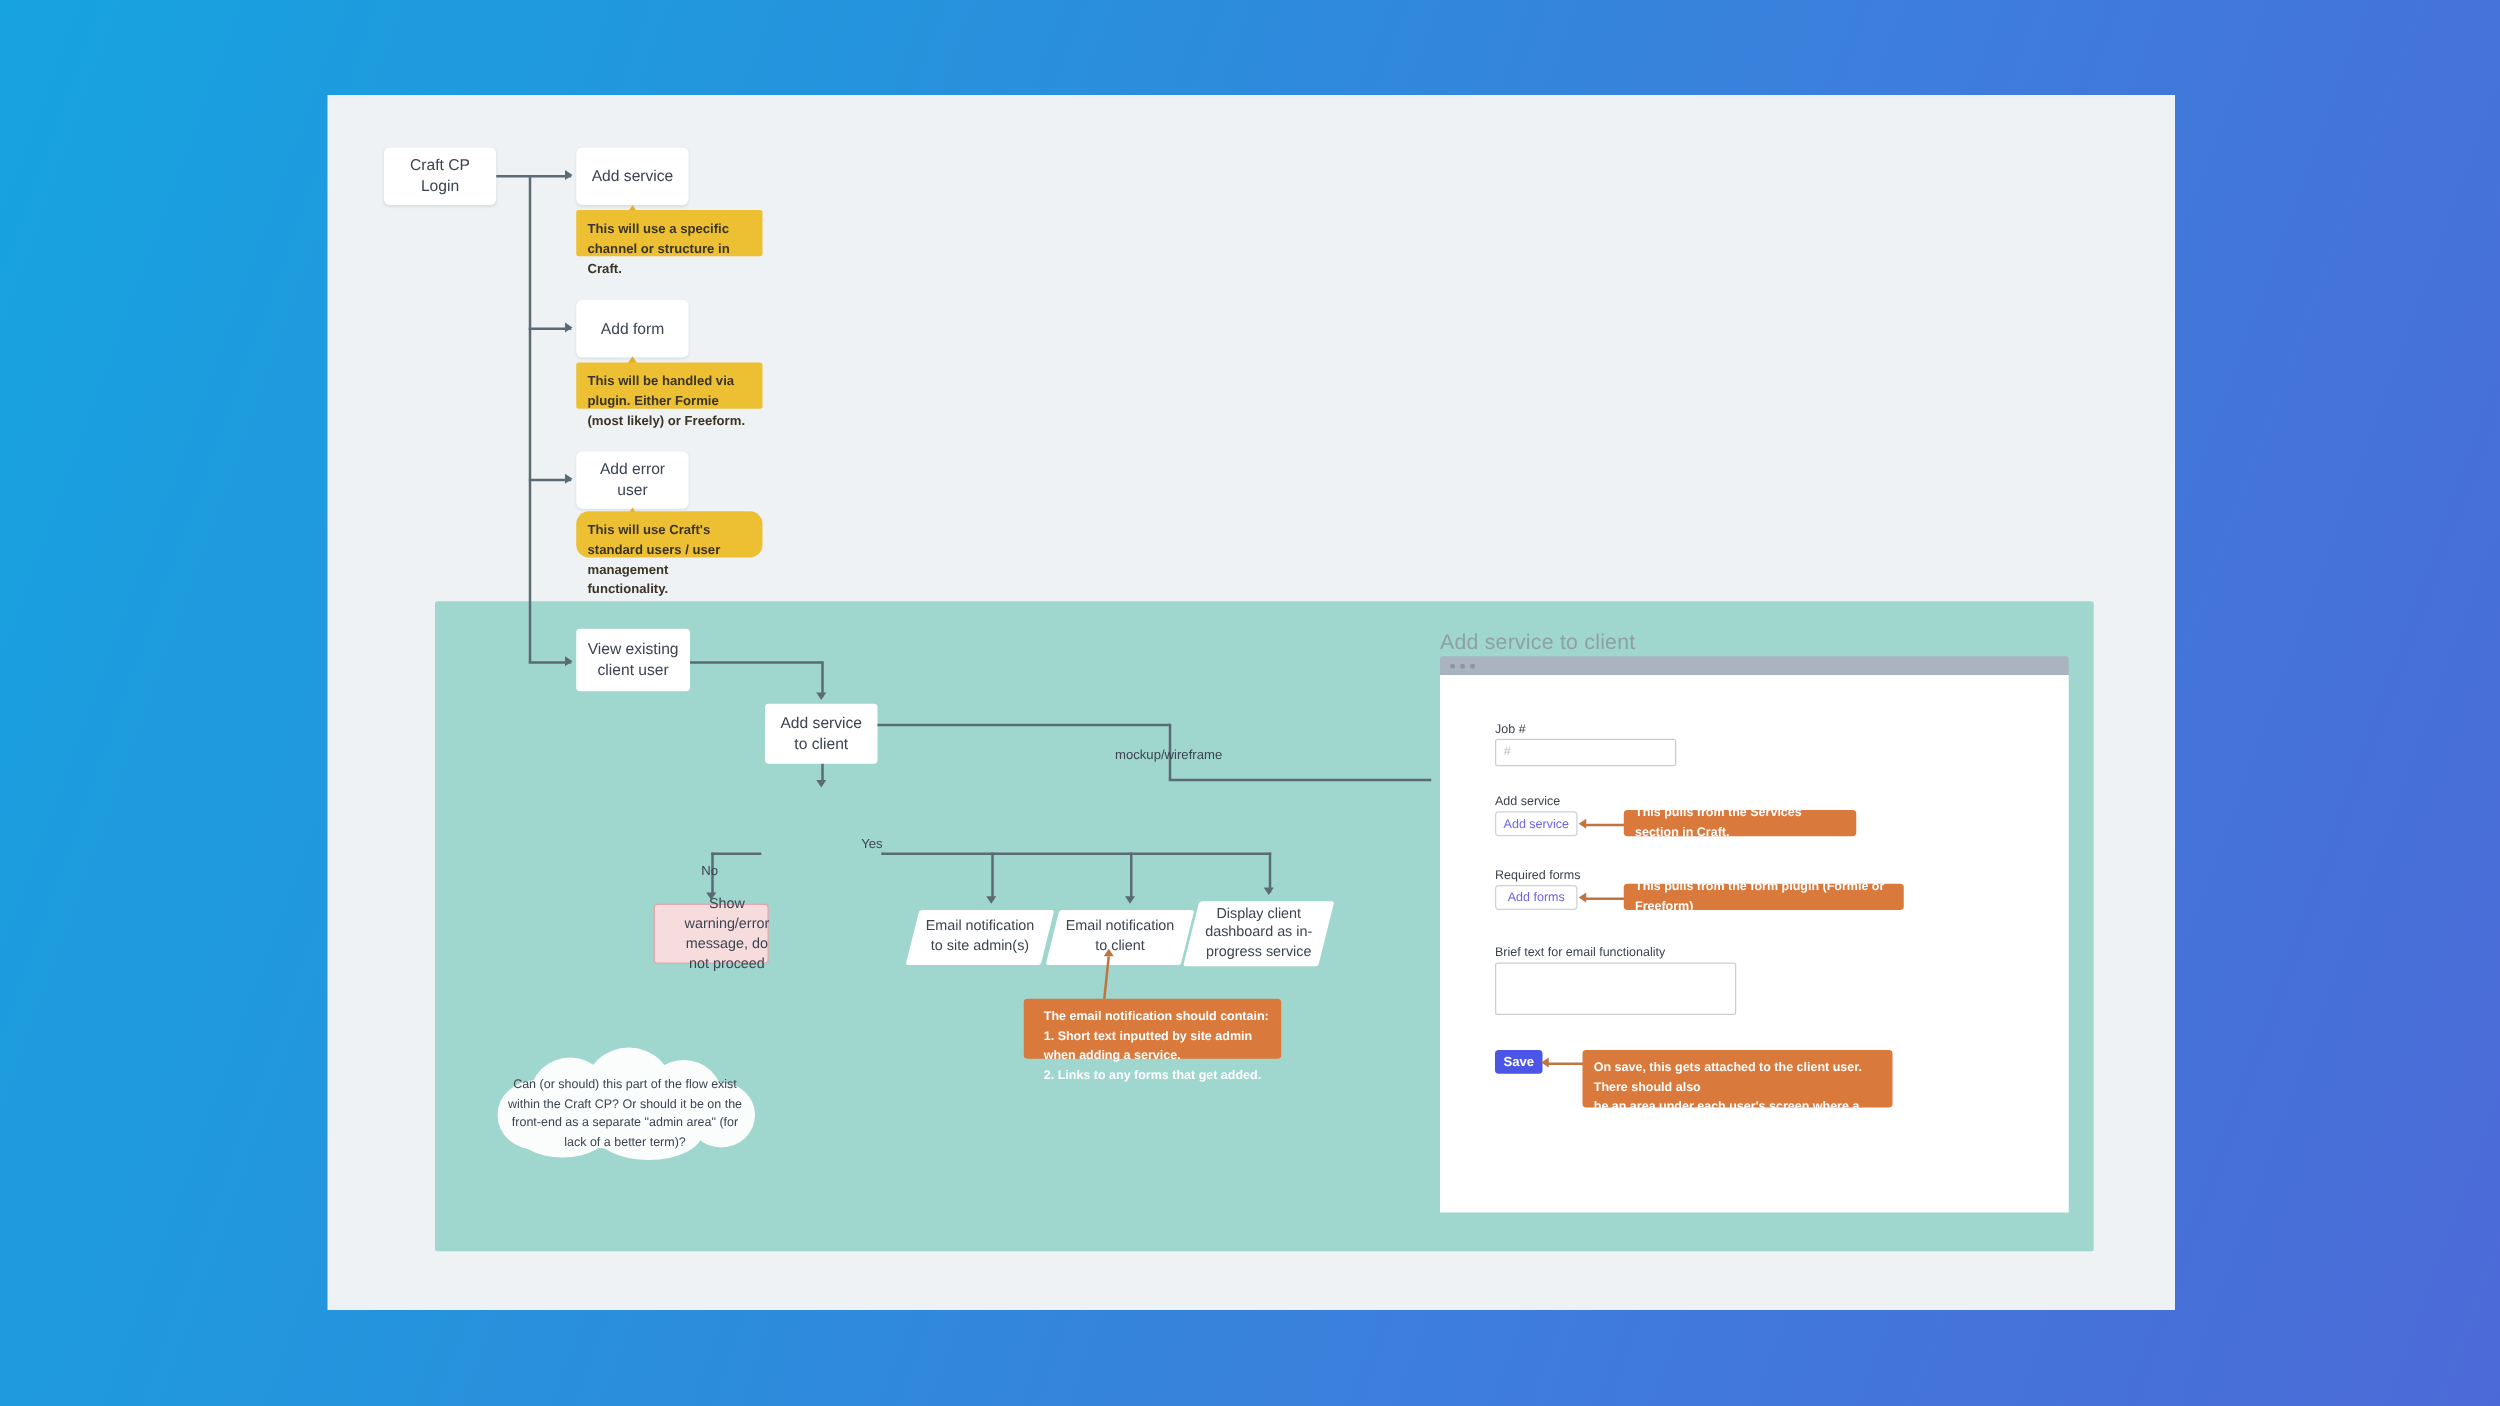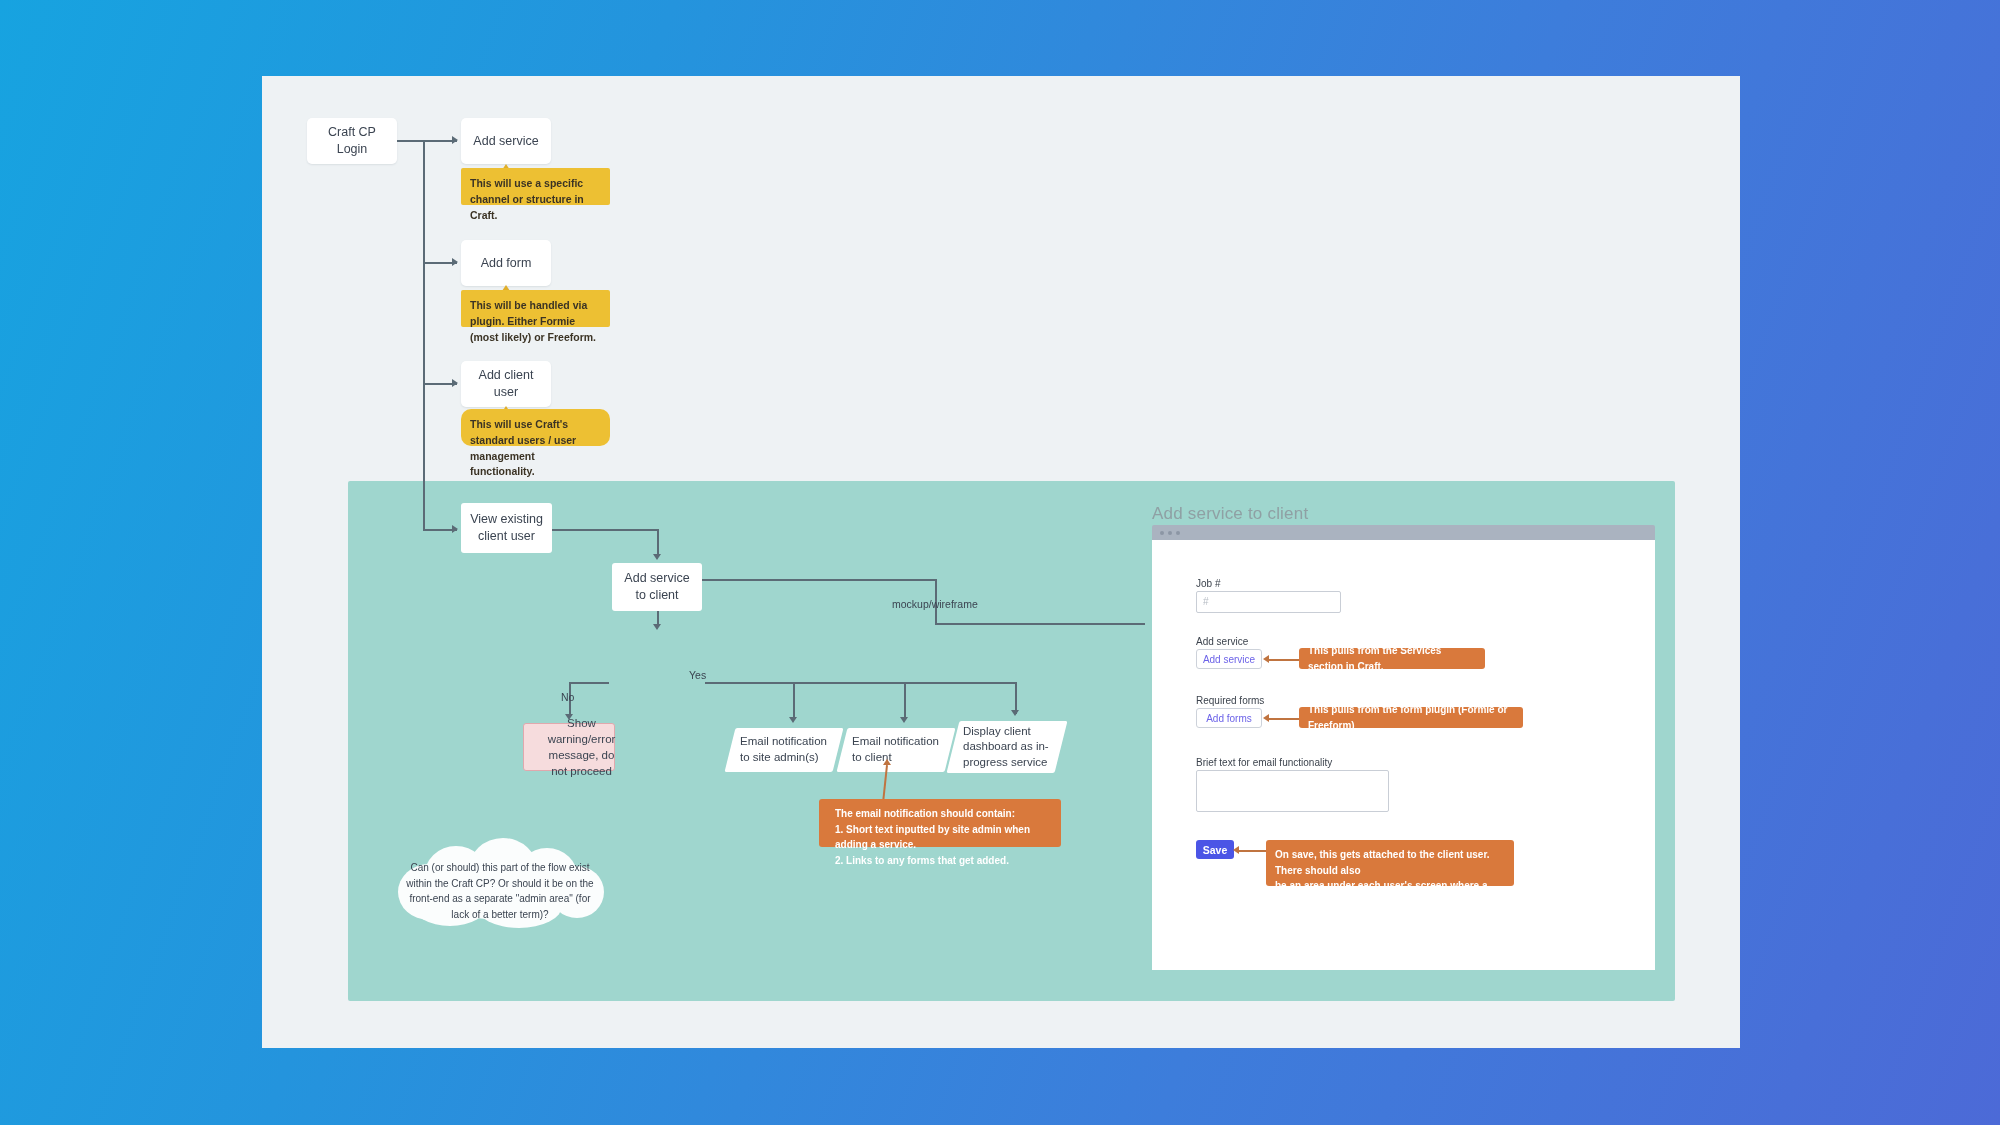--- a/index.html
+++ b/index.html
@@ -41,21 +41,21 @@
   }
 
   
   .para{position:absolute;}
   .para .skew{
     position:absolute;inset:0;background:#fff;
     transform:skewX(-14deg);border-radius:2px;
   }
   .para .txt{
     position:relative;width:100%;height:100%;
-    display:flex;align-items:center;justify-content:center;text-align:left;
+    display:flex;align-items:center;justify-content:center;text-align:center;
     color:#3b4451;font-size:11.5px;line-height:1.35;padding:0 10px;box-sizing:border-box;
   }
 
   
   .diamond{position:absolute;}
   .diamond .rot{
     position:absolute;left:50%;top:50%;width:70px;height:70px;
     margin:-35px 0 0 -35px;background:#fff;transform:rotate(45deg);border-radius:2px;
   }
   .diamond .txt{
@@ -144,21 +144,21 @@
 
   <div class="node" style="left:461px;top:118px;width:90px;height:46px;">
     <span>Add service</span>
   </div>
 
   <div class="node" style="left:461px;top:240px;width:90px;height:46px;">
     <span>Add form</span>
   </div>
 
   <div class="node" style="left:461px;top:361px;width:90px;height:46px;">
-    <span>Add client user</span>
+    <span>Add error user</span>
   </div>
 
   <div class="node sq" style="left:461px;top:503px;width:91px;height:50px;">
     <span>View existing client user</span>
   </div>
 
   <div class="node sq" style="left:612px;top:563px;width:90px;height:48px;">
     <span>Add service to client</span>
   </div>
 
@@ -242,21 +242,21 @@
   </div>
 
   <div class="ln v y" style="left:506px;top:412px;height:16px;"></div>
   <div class="arw up" style="left:502px;top:406px;"></div>
   <div class="note-yellow" style="left:461px;top:409px;width:149px;height:37px;border-radius:10px;">
     <span>This will use Craft's standard users / user management functionality.</span>
   </div>
 
   <div class="ln v o" style="left:886px;top:765px;height:36px;transform:rotate(6deg);transform-origin:top;"></div>
   <div class="arw up-o" style="left:883px;top:759px;"></div>
-  <div class="note-orange" style="left:819px;top:799px;width:242px;height:48px;padding-left:16px;">
+  <div class="note-orange" style="left:819px;top:799px;width:206px;height:48px;padding-left:16px;">
     <div>The email notification should contain:</div>
     <div>1. Short text inputted by site admin when adding a service.</div>
     <div>2. Links to any forms that get added.</div>
   </div>
 
   <div class="cloud">
     <div class="body">
       <i style="left:8px;top:26px;width:62px;height:56px;"></i>
       <i style="left:34px;top:8px;width:64px;height:62px;"></i>
       <i style="left:78px;top:0px;width:70px;height:66px;"></i>

